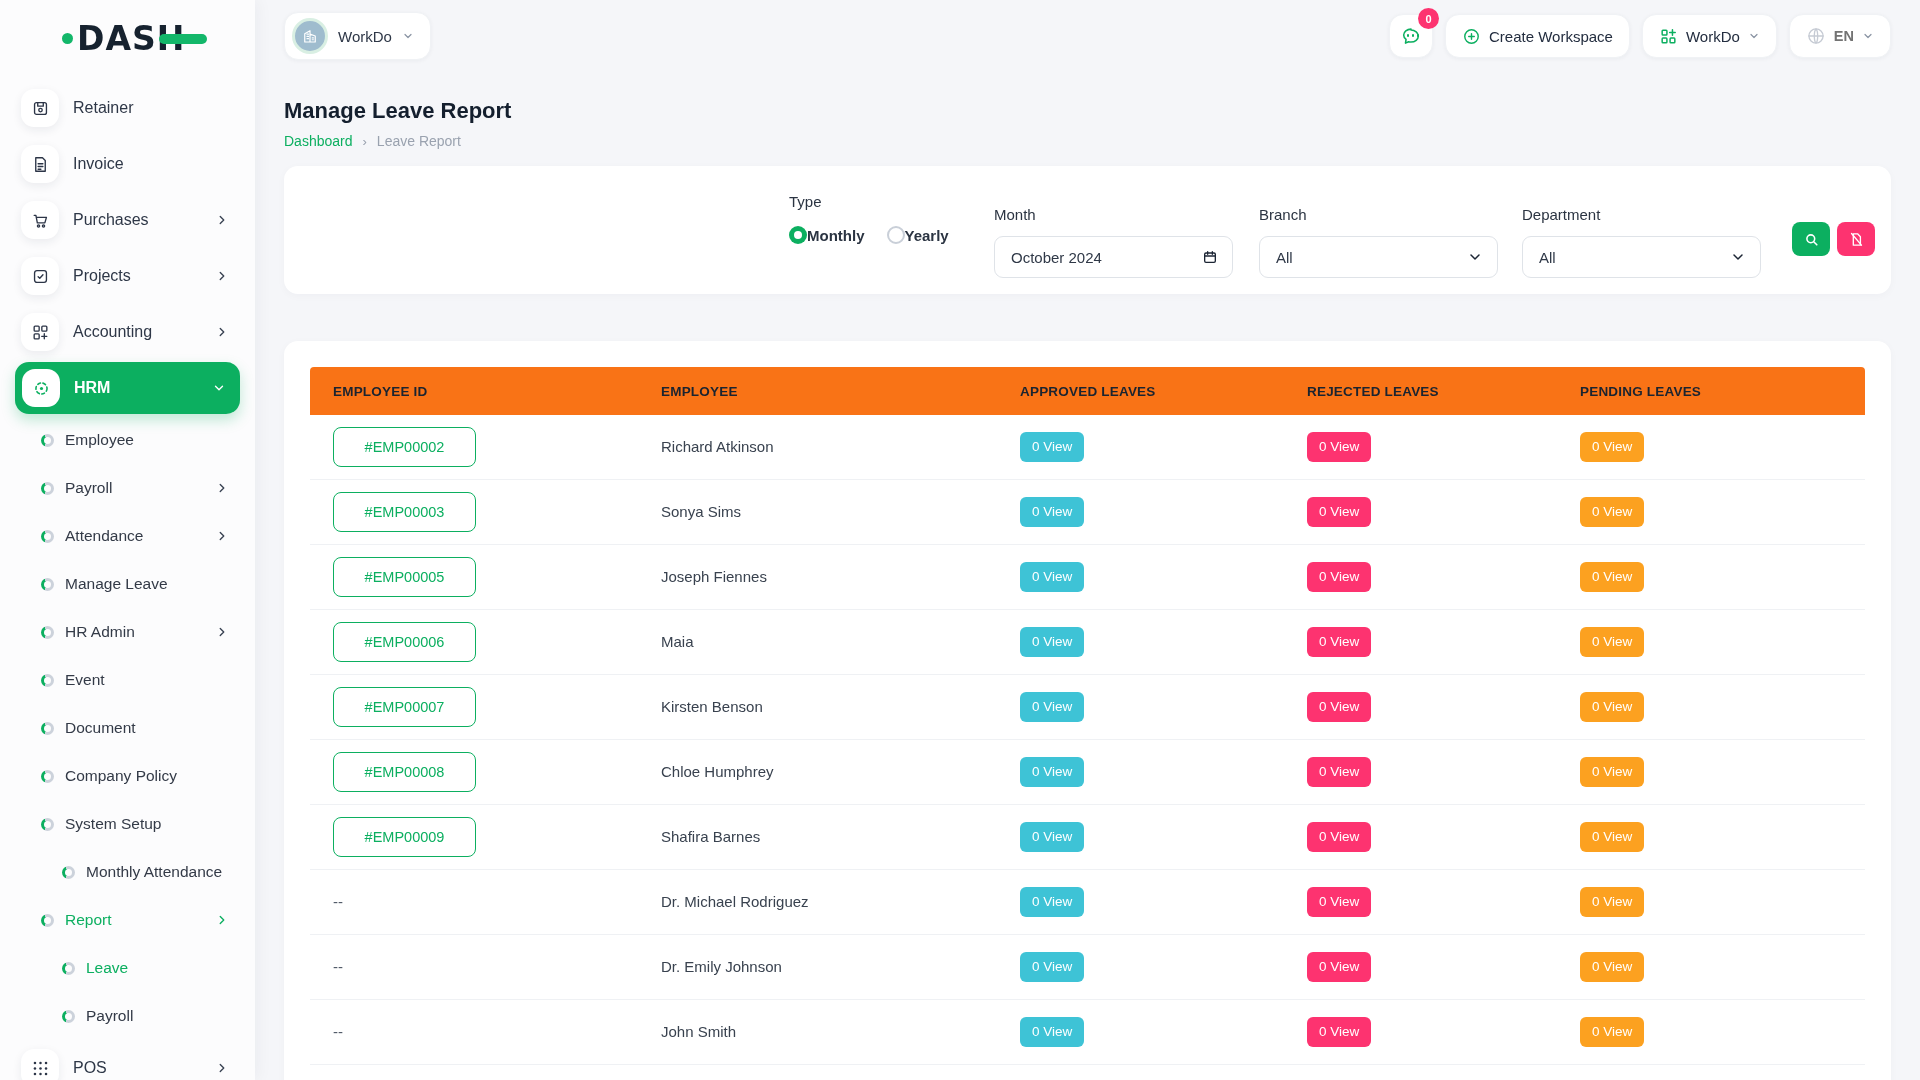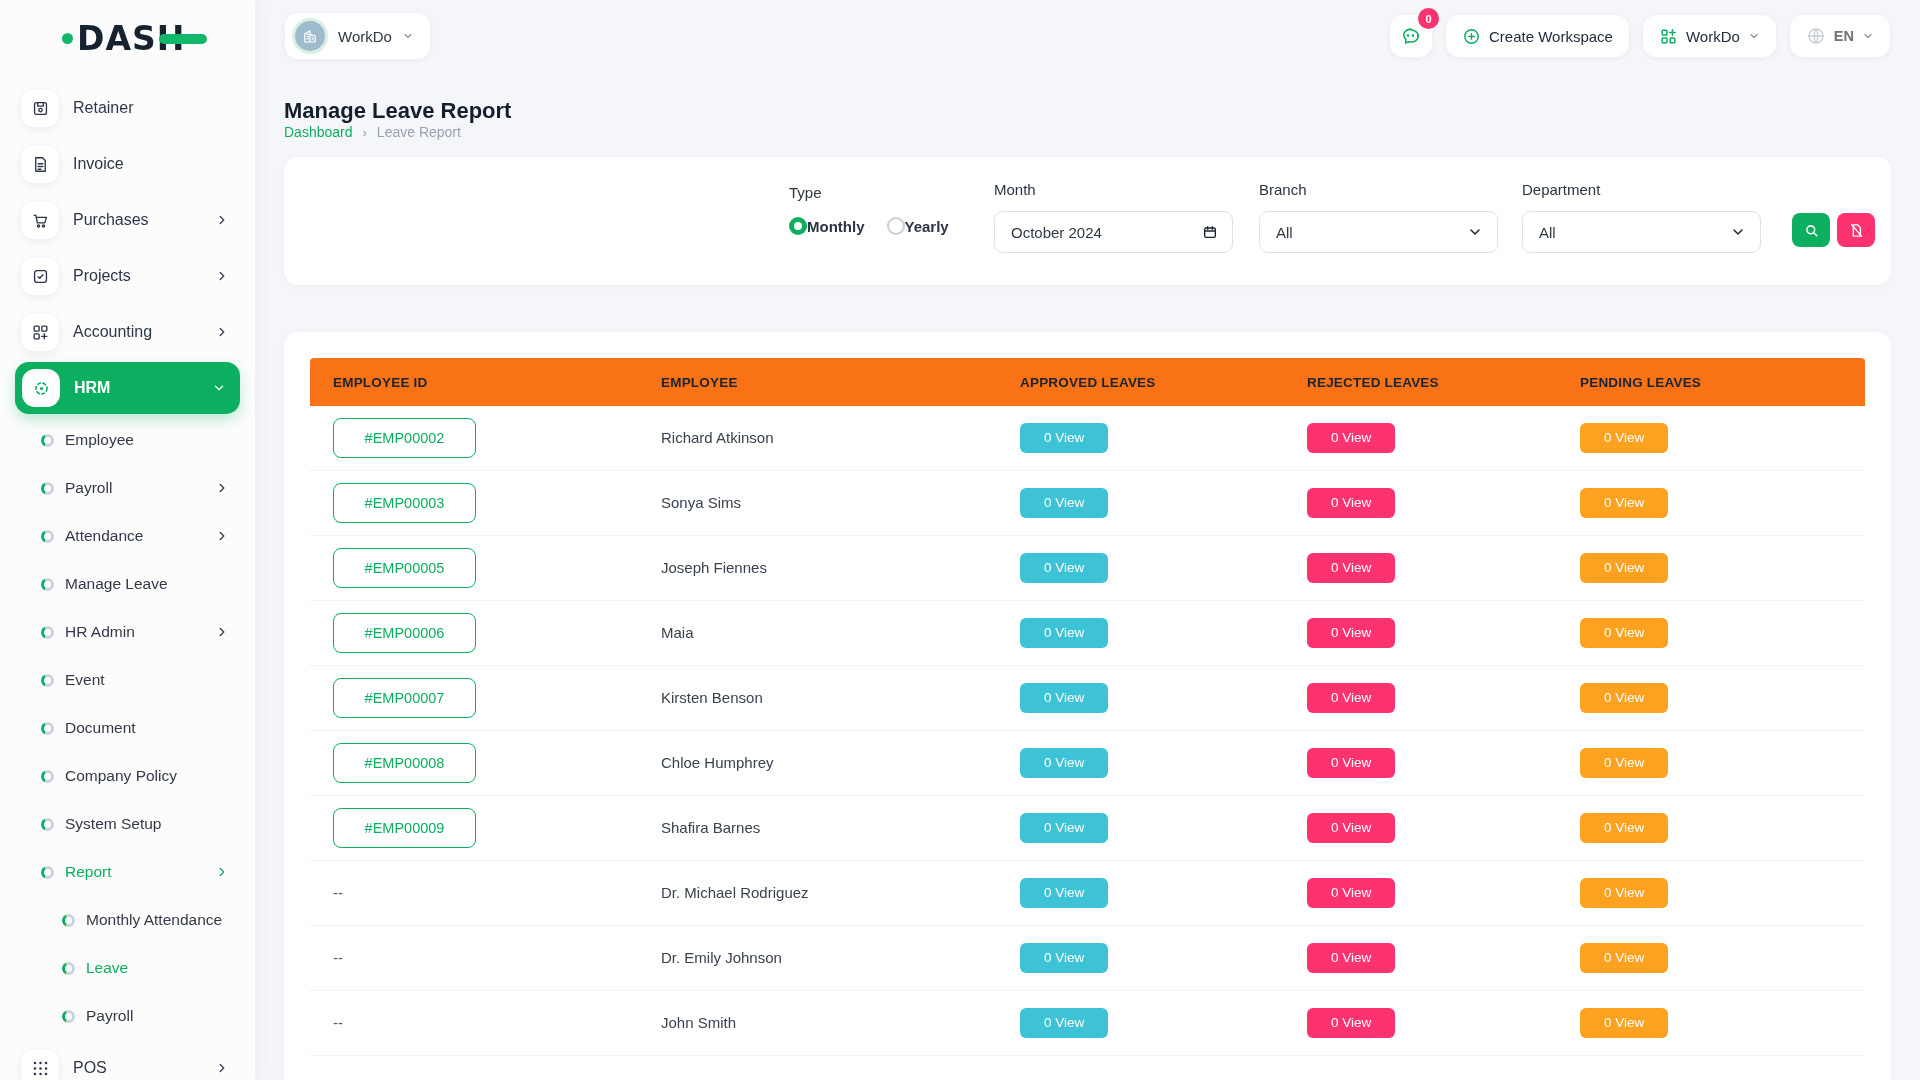--- a/index.html
+++ b/index.html
@@ -61,38 +61,38 @@
   .btn-pill { height:44px; padding:0 16px; gap:8px; font-size:15px; font-weight:500; color:#232d3f; }
   .btn-pill .g-ic { color:#0caf60; display:flex; }
   .btn-pill .g-ic svg { width:19px; height:19px; }
   .lang-globe { color:#c6cbd4; display:flex; }
   .lang-globe svg { width:20px; height:20px; }
   .lang-code { color:#737373; font-weight:700; font-size:14.5px; }
 
   
   .content { padding:0 29px; }
   .page-title { margin-top:26px; font-size:22px; font-weight:700; color:#141f2e; }
-  .breadcrumb { display:flex; align-items:center; gap:10px; font-size:14px; }
+  .breadcrumb { margin-top:9px; display:flex; align-items:center; gap:10px; font-size:14px; }
   .bc-link { color:#0caf60; cursor:pointer; }
   .bc-sep { color:#9aa2af; font-size:13px; }
   .bc-cur { color:#9aa2af; }
 
   
   .filter-card { position:relative; margin-top:17px; height:128px; background:#ffffff;
                  border-radius:14px; box-shadow:0 2px 8px rgba(20,30,50,.03); }
   .f-label { font-size:15px; color:#2b3442; }
   .f-type { position:absolute; left:505px; top:27px; }
   .radio-row { display:flex; align-items:center; gap:22px; margin-top:16px; }
   .radio-opt { display:flex; align-items:center; cursor:pointer; }
   .radio-dot { width:18px; height:18px; border-radius:50%; }
   .radio-dot.on { background:#0caf60; position:relative; }
   .radio-dot.on::after { content:""; position:absolute; inset:5px; border-radius:50%; background:#fff; }
   .radio-dot.off { background:#fff; border:2px solid #c9cfd8; }
   .radio-lbl { font-size:15px; font-weight:700; color:#2b3442; }
-  .f-field { position:absolute; top:24px; }
+  .f-field { position:absolute; top:40px; }
   .f-month { left:710px; } .f-branch { left:975px; } .f-dept { left:1238px; }
   .f-input { margin-top:13px; width:239px; height:42px; border:1px solid #dfe3e8; border-radius:9px;
              display:flex; align-items:center; padding:0 14px 0 16px; font-size:15px; color:#2f3847;
              background:#fff; cursor:pointer; }
   .f-input .spacer { flex:1; }
   .f-input svg { width:16px; height:16px; color:#1c2534; }
   .f-buttons { position:absolute; left:1508px; top:56px; display:flex; gap:7px; }
   .sq-btn { width:38px; height:34px; border:none; border-radius:8px; display:flex; align-items:center;
             justify-content:center; color:#fff; cursor:pointer; }
   .sq-btn svg { width:17px; height:17px; }
@@ -109,21 +109,21 @@
   .tbl-row { display:grid; grid-template-columns:328px 359px 287px 273px 1fr; height:65px;
              align-items:center; border-bottom:1px solid #eff1f4; }
   .tbl-row > div { padding-left:23px; }
   .emp-badge { display:inline-block; width:143px; height:40px; line-height:38px; text-align:center;
                border:1px solid #0caf60; border-radius:8px; color:#0caf60; font-size:14.5px;
                background:#fff; cursor:pointer; }
   .emp-none { color:#525b69; font-size:15px; }
   .emp-name { font-size:15px; color:#39424f; }
   .view-badge { display:inline-block; min-width:54px; height:30px; line-height:30px; text-align:left;
                 border-radius:6px; color:#ffffff; font-size:13.5px; font-weight:500; cursor:pointer;
-                padding:0 24px; }
+                padding:0 12px; }
 </style>
 </head>
 <body>
 
 <aside class="sidebar">
   <div class="logo">
     <span class="logo-dot"></span>
     <span class="logo-text">DASH</span>
     <span class="logo-dash"></span>
   </div>
@@ -250,32 +250,32 @@
         <span class="nav-label">Document</span>
       </div>
       <div class="nav-item lvl1">
         <span class="bullet"></span>
         <span class="nav-label">Company Policy</span>
       </div>
       <div class="nav-item lvl1">
         <span class="bullet"></span>
         <span class="nav-label">System Setup</span>
       </div>
+      <div class="nav-item lvl2">
+        <span class="bullet"></span>
+        <span class="nav-label">Monthly Attendance</span>
+      </div>
       <div class="nav-item lvl1 green">
         <span class="bullet"></span>
         <span class="nav-label">Report</span>
         <span class="chev">
           <svg viewBox="0 0 24 24" fill="none" stroke="currentColor" stroke-width="2.3" stroke-linecap="round" stroke-linejoin="round">
             <path d="M9 6l6 6-6 6"></path>
           </svg>
         </span>
-      </div>
-      <div class="nav-item lvl2">
-        <span class="bullet"></span>
-        <span class="nav-label">Monthly Attendance</span>
       </div>
       <div class="nav-item lvl2 green">
         <span class="bullet"></span>
         <span class="nav-label">Leave</span>
       </div>
       <div class="nav-item lvl2">
         <span class="bullet"></span>
         <span class="nav-label">Payroll</span>
       </div>
       <div class="nav-item lvl0">

